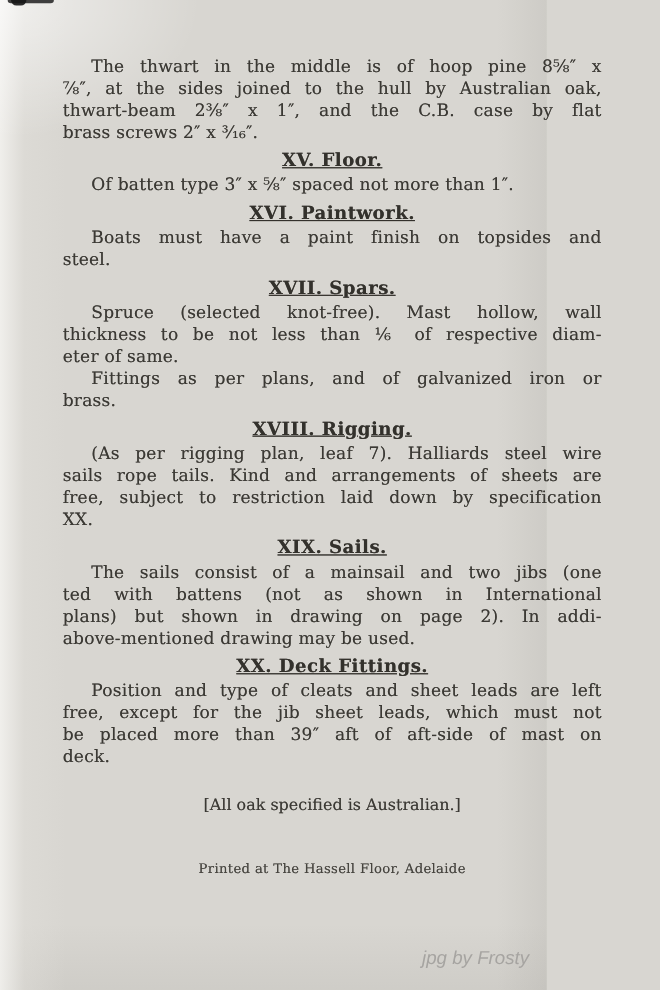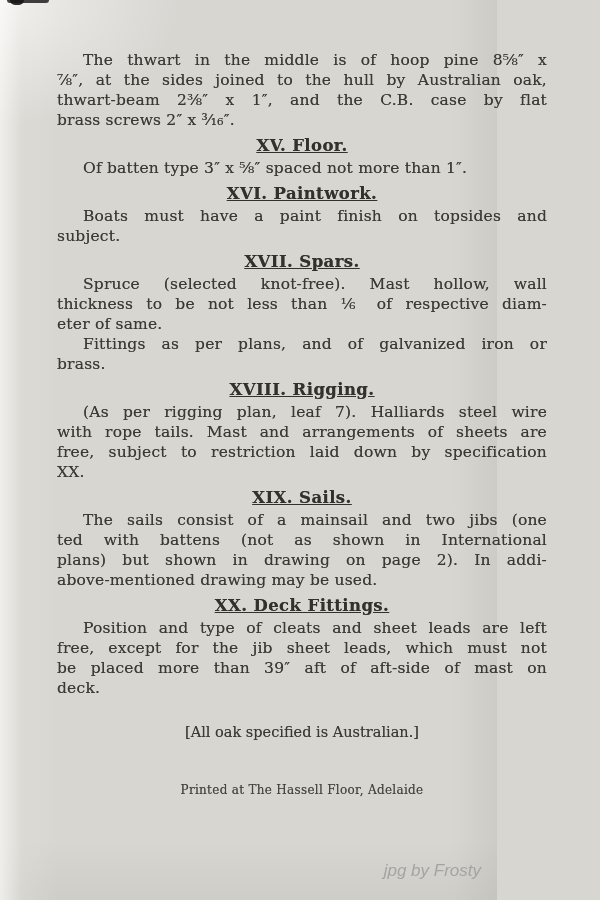--- a/index.html
+++ b/index.html
@@ -108,36 +108,36 @@
         <div class="line">thwart-beam 2⅜″ x 1″, and the C.B. case by flat</div>
         <div class="line last">brass screws 2″ x ³⁄₁₆″.</div>
       </div>
       <div class="heading">XV. Floor.</div>
       <div class="para">
         <div class="line first last">Of batten type 3″ x ⅝″ spaced not more than 1″.</div>
       </div>
       <div class="heading">XVI. Paintwork.</div>
       <div class="para">
         <div class="line first">Boats must have a paint finish on topsides and</div>
-        <div class="line last">subject.</div>
+        <div class="line last">steel.</div>
       </div>
       <div class="heading">XVII. Spars.</div>
       <div class="para">
         <div class="line first">Spruce (selected knot-free). Mast hollow, wall</div>
         <div class="line">thickness to be not less than ⅙ of respective diam-</div>
         <div class="line last">eter of same.</div>
       </div>
       <div class="para">
         <div class="line first">Fittings as per plans, and of galvanized iron or</div>
         <div class="line last">brass.</div>
       </div>
       <div class="heading">XVIII. Rigging.</div>
       <div class="para">
         <div class="line first">(As per rigging plan, leaf 7). Halliards steel wire</div>
-        <div class="line">with rope tails. Mast and arrangements of sheets are</div>
+        <div class="line">sails rope tails. Kind and arrangements of sheets are</div>
         <div class="line">free, subject to restriction laid down by specification</div>
         <div class="line last">XX.</div>
       </div>
       <div class="heading">XIX. Sails.</div>
       <div class="para">
         <div class="line first">The sails consist of a mainsail and two jibs (one</div>
         <div class="line">ted with battens (not as shown in International</div>
         <div class="line">plans) but shown in drawing on page 2). In addi-</div>
         <div class="line last">above-mentioned drawing may be used.</div>
       </div>

